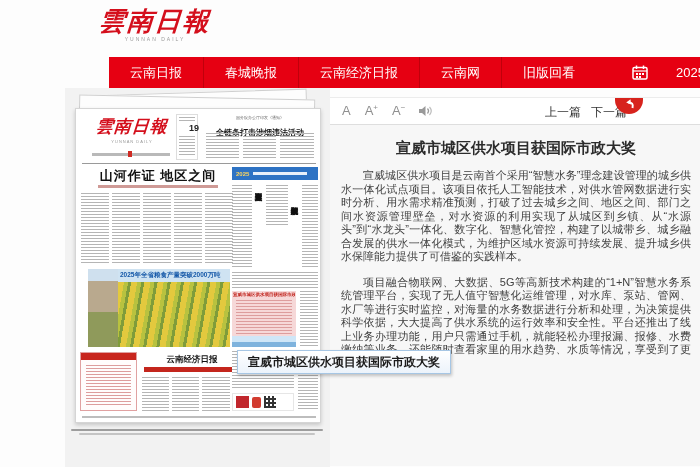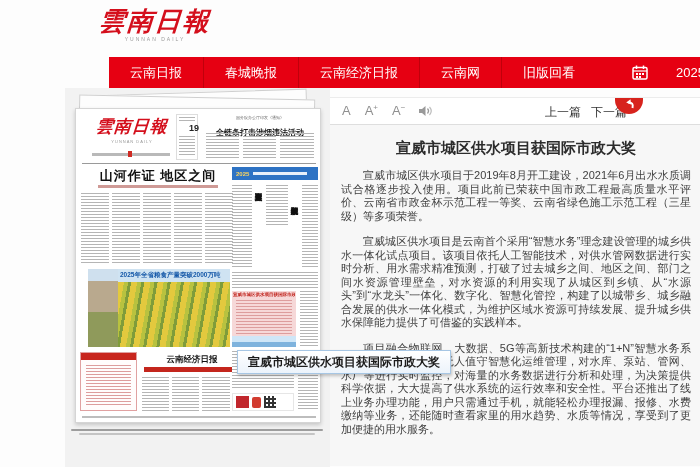--- a/index.html
+++ b/index.html
@@ -255,21 +255,20 @@
       </div>
       <div class="return-disc">
         <svg width="14" height="12" viewBox="0 0 14 12">
           <path d="M10.5 10 q1.5 -6 -4.5 -5.5" stroke="#fff" stroke-width="2" fill="none"></path>
           <path d="M8.5 1.2 L4.2 4.4 L9 6.6 Z" fill="#fff"></path>
         </svg>
       </div>
     </div>
     <div class="article">
       <div class="article-title">宣威市城区供水项目获国际市政大奖</div>
-      <p>宣威市城区供水项目于2019年8月开工建设，2021年6月出水水质调试合格逐步投入使用。项目此前已荣获中国市政工程最高质量水平评价、云南省市政金杯示范工程一等奖、云南省绿色施工示范工程（三星级）等多项荣誉。</p>
       <p>宣威城区供水项目是云南首个采用“智慧水务”理念建设管理的城乡供水一体化试点项目。该项目依托人工智能技术，对供水管网数据进行实时分析、用水需求精准预测，打破了过去城乡之间、地区之间、部门之间水资源管理壁垒，对水资源的利用实现了从城区到乡镇、从“水源头”到“水龙头”一体化、数字化、智慧化管控，构建了以城带乡、城乡融合发展的供水一体化模式，为维护区域水资源可持续发展、提升城乡供水保障能力提供了可借鉴的实践样本。</p>
       <p>项目融合物联网、大数据、5G等高新技术构建的“1+N”智慧水务系统管理平台，实现了无人值守智慧化运维管理，对水库、泵站、管网、水厂等进行实时监控，对海量的水务数据进行分析和处理，为决策提供科学依据，大大提高了供水系统的运行效率和安全性。平台还推出了线上业务办理功能，用户只需通过手机，就能轻松办理报漏、报修、水费缴纳等业务，还能随时查看家里的用水趋势、水质等情况，享受到了更加便捷的用水服务。</p>
     </div>
   </div>
 
   <div class="tooltip">宣威市城区供水项目获国际市政大奖</div>
 
 </div>
 
 </body></html>

